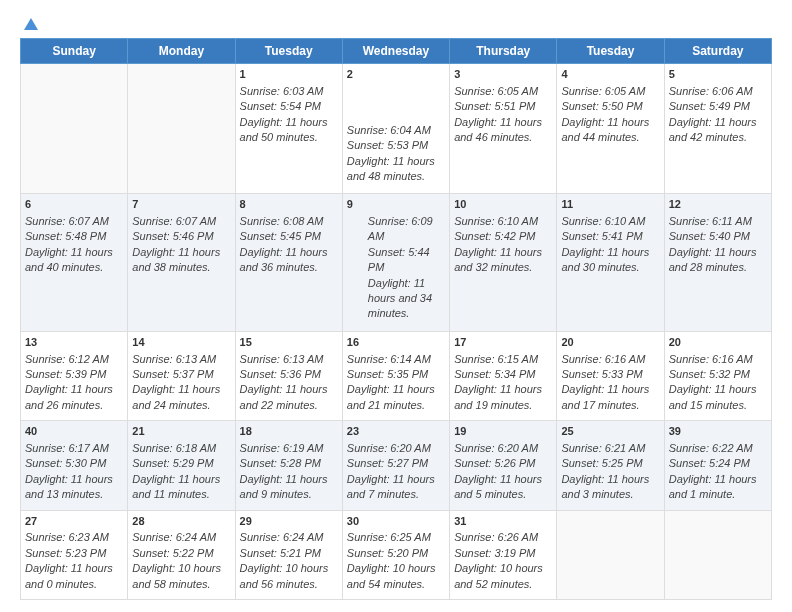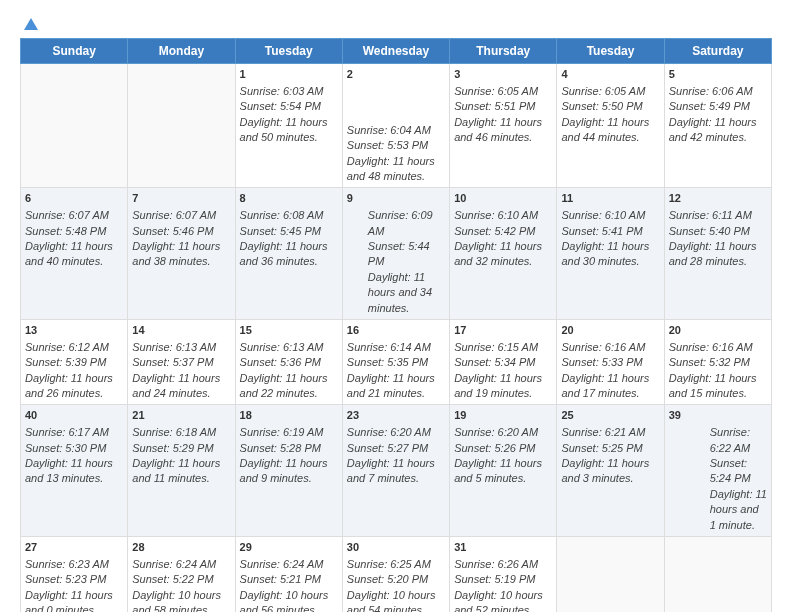--- a/index.html
+++ b/index.html
@@ -273,21 +273,21 @@
 Daylight: 11 hours and 5 minutes.</div>
           </td>
           <td class="shaded">
             <span class="day-number">25</span>
             <div class="day-info" style="white-space: pre-line;">Sunrise: 6:21 AM
 Sunset: 5:25 PM
 Daylight: 11 hours and 3 minutes.</div>
           </td>
           <td class="shaded">
             <span class="day-number">39</span>
-            <div class="day-info" style="white-space: pre-line; margin-left: 41px;">Sunrise: 6:22 AM
+            <div class="day-info" style="white-space: pre-line;">Sunrise: 6:22 AM
 Sunset: 5:24 PM
 Daylight: 11 hours and 1 minute.</div>
           </td>
         </tr>
         <tr>
           <td>
             <span class="day-number">27</span>
             <div class="day-info" style="white-space: pre-line;">Sunrise: 6:23 AM
 Sunset: 5:23 PM
 Daylight: 11 hours and 0 minutes.</div>
@@ -306,21 +306,21 @@
           </td>
           <td>
             <span class="day-number">30</span>
             <div class="day-info" style="white-space: pre-line;">Sunrise: 6:25 AM
 Sunset: 5:20 PM
 Daylight: 10 hours and 54 minutes.</div>
           </td>
           <td>
             <span class="day-number">31</span>
             <div class="day-info" style="white-space: pre-line;">Sunrise: 6:26 AM
-Sunset: 5:19 PM
+Sunset: 3:19 PM
 Daylight: 10 hours and 52 minutes.</div>
           </td>
           <td class="empty"></td>
           <td class="empty"></td>
         </tr>
       </tbody>
   </table>
 </div>
 
 </body></html>

